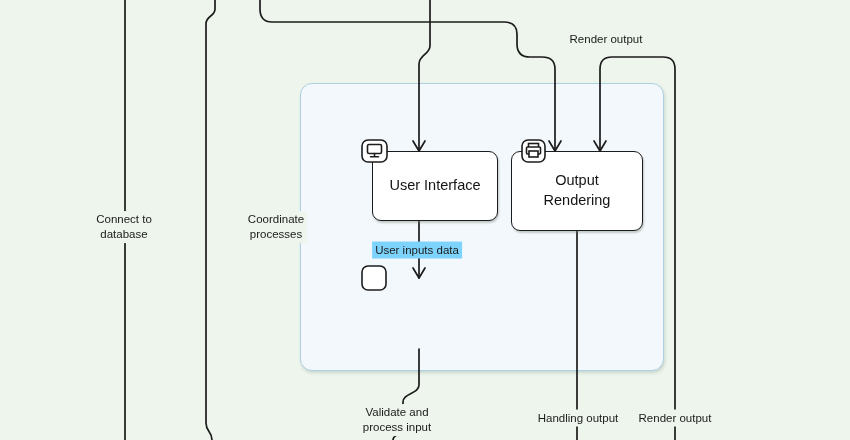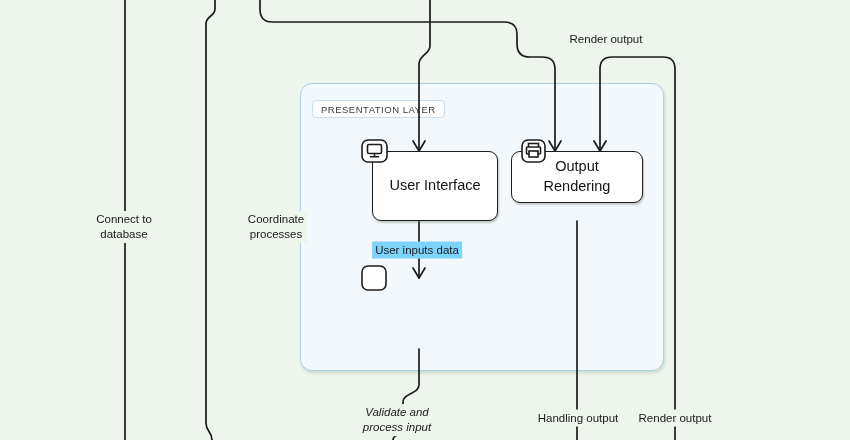--- a/index.html
+++ b/index.html
@@ -40,52 +40,49 @@
     background:#ffffff;
     border:1.6px solid #1c1c1c;
     border-radius:9px;
     box-shadow:1px 2px 2px rgba(120,135,120,0.4);
     box-sizing:border-box;
     display:flex;align-items:center;justify-content:center;
     font-size:14.5px;color:#141414;
     text-align:center;white-space:pre-line;line-height:1.35;
   }
   .node-user-interface{left:372px;top:151px;width:126px;height:70px;}
-  .node-output-rendering{left:511px;top:151px;width:132px;height:52px;}
+  .node-output-rendering{left:511px;top:151px;width:132px;height:80px;}
   .node-input-handling{left:351px;top:278px;width:136px;height:71px;}
   .node-icon{position:absolute;display:block;}
   .icon-monitor{left:361px;top:139px;}
   .icon-printer{left:521px;top:139px;}
   .icon-blank{left:361px;top:265px;}
   .edge-label{
     position:absolute;
     transform:translate(-50%,-50%);
     font-size:11.5px;color:#1b1b1b;
     text-align:center;white-space:pre-line;line-height:1.3;
     padding:1px 3px;
   }
   .on-canvas{background:#edf5ec;}
   .on-layer{background:#7dd3fc;}
   .lbl-connect{left:124px;top:227px;}
   .lbl-coordinate{left:276px;top:227px;}
   .lbl-render-top{left:606px;top:39px;}
   .lbl-user-inputs{left:417px;top:250px;}
-  .lbl-validate{left:397px;top:420px;font-style:italic;}
+  .lbl-validate{left:397px;top:420px;}
   .lbl-display{left:578px;top:418px;}
   .lbl-render-bottom{left:675px;top:418px;}
 </style>
 </head>
 <body>
 
 <div class="canvas">
 
   <div class="layer"></div>
-  <div class="layer-badge">
-    <span>PRESENTATION LAYER</span>
-  </div>
 
   <svg class="edges" viewBox="0 0 850 440" fill="none" stroke="#1c1c1c" stroke-width="1.7" stroke-linecap="round" stroke-linejoin="round">
     <path d="M125 0 V440"></path>
     <path d="M215 0 V9 C215 17, 206 15, 206 24 V423 C206 432, 212 431, 212 440"></path>
     <path d="M260 0 V9 Q260 22 272 22 H504 Q517 22 517 34 V44 Q517 57 530 57 H542 Q555 57 555 69 V151"></path>
     <path d="M430 0 V46 C430 54, 419 55, 419 64 V151"></path>
     <path d="M600 151 V69 Q600 57 612 57 H663 Q675 57 675 69 V440"></path>
     <path d="M419 221 V278"></path>
     <path d="M419 349 V385 C419 394, 403 393, 403 402 V427 C403 435, 393 434, 393 440"></path>
     <path d="M577 221 V440"></path>

